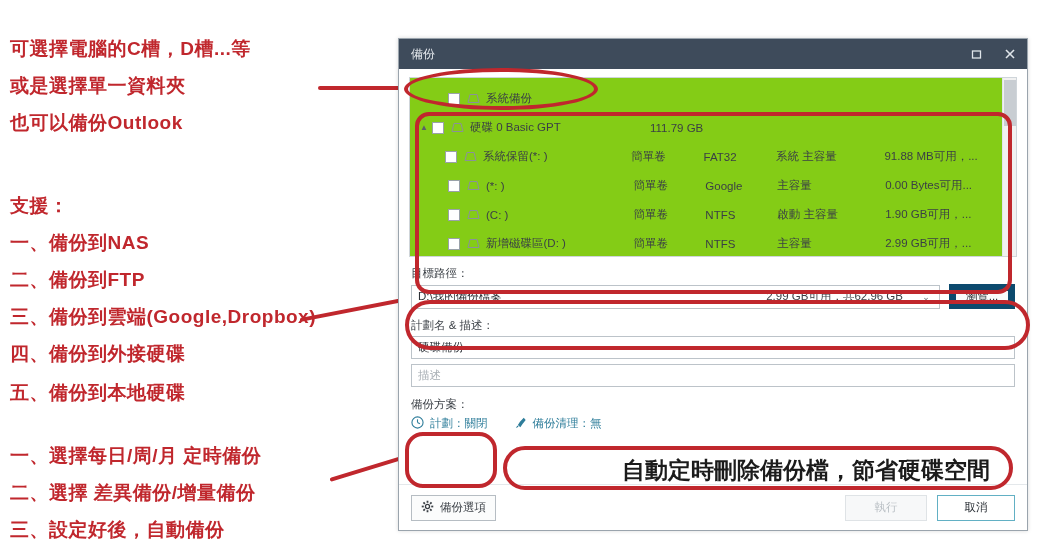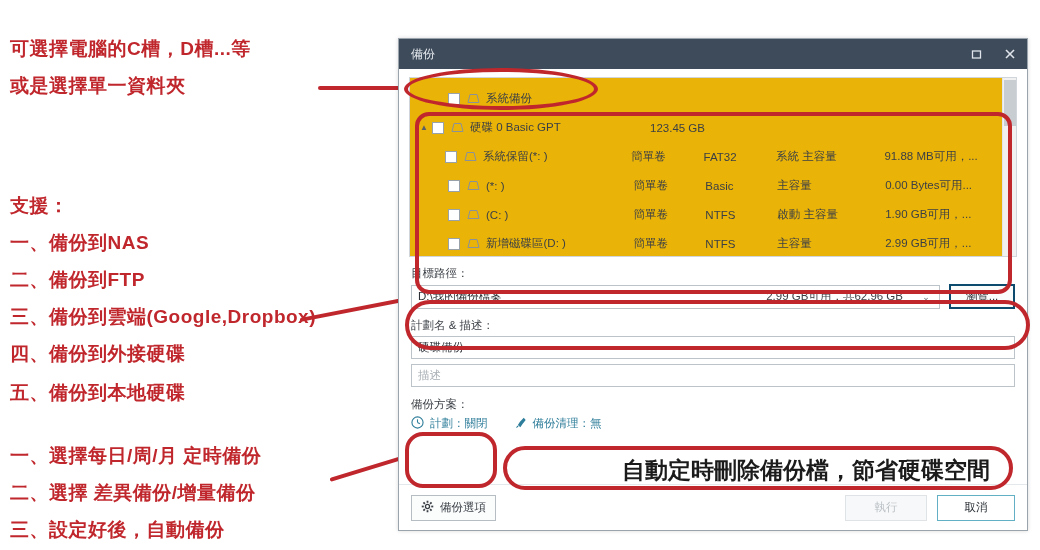--- a/index.html
+++ b/index.html
@@ -113,21 +113,21 @@
     border-left: 5px solid transparent;
     border-right: 5px solid transparent;
     border-bottom: 5px solid #2e7d9a;
   }
 
   
   .tree-wrap {
     margin: 8px 10px 0 10px;
     height: 180px;
     border: 1px solid #cfd5da;
-    background: #eab308;
+    background: #84cc16;
     display: flex;
     overflow: hidden;
   }
   .tree {
     flex: 1;
     padding: 6px 0 0 6px;
     overflow: hidden;
   }
   .row {
     display: flex;
@@ -185,21 +185,21 @@
     padding: 0 6px;
     font-size: 11.5px;
     color: #2b3036;
   }
   .combo .path { flex: 1; }
   .combo .capacity { color: #3a3f45; margin-right: 16px; }
   .combo .caret { color: #6b7279; font-size: 9px; width: 14px; text-align: center; }
   .browse-btn {
     margin-left: 9px;
     width: 66px; height: 25px;
-    border: 2px solid #0c4a6e;
+    border: 7px solid #0c4a6e;
     background: #fafbfb;
     font-size: 11.5px;
     color: #2b3036;
     display: flex; align-items: center; justify-content: center;
     cursor: default;
   }
   .text-input {
     margin: 0 12px;
     height: 23px;
     border: 1px solid #bcc3c9;
@@ -272,20 +272,21 @@
     cursor: default;
   }
 </style>
 </head>
 <body>
 
 <div id="root">
 
   <div class="anno l1">可選擇電腦的C槽，D槽...等</div>
   <div class="anno l2">或是選擇單一資料夾</div>
+  <div class="anno l3">也可以備份Outlook</div>
   <div class="anno l4">支援：</div>
   <div class="anno l5">一、備份到NAS</div>
   <div class="anno l6">二、備份到FTP</div>
   <div class="anno l7">三、備份到雲端(Google,Dropbox)</div>
   <div class="anno l9">五、備份到本地硬碟</div>
   <div class="anno l8">四、備份到外接硬碟</div>
   <div class="anno l10">一、選擇每日/周/月 定時備份</div>
   <div class="anno l11">二、選擇 差異備份/增量備份</div>
   <div class="anno l12">三、設定好後，自動備份</div>
 
@@ -329,21 +330,21 @@
 
         <div class="row">
           <span class="expander">▲</span>
           <span class="cbx"></span>
           <span class="diskicon">
             <svg width="13" height="11" viewBox="0 0 13 11">
                 <path d="M1 9.5 L3 1.5 L10 1.5 L12 9.5 Z" fill="none" stroke="#8a9199" stroke-width="1"></path>
               </svg>
           </span>
           <span class="c-name">硬碟 0 Basic GPT</span>
-          <span class="c-size">123.45 GB</span>
+          <span class="c-size">111.79 GB</span>
         </div>
 
         <div class="row" style="padding-left:29px">
           <span class="cbx"></span>
           <span class="diskicon">
             <svg width="13" height="11" viewBox="0 0 13 11">
                 <path d="M1 9.5 L3 1.5 L10 1.5 L12 9.5 Z" fill="none" stroke="#8a9199" stroke-width="1"></path>
               </svg>
           </span>
           <span class="c-name" style="width:164px">系統保留(*: )</span>
@@ -355,21 +356,21 @@
 
         <div class="row" style="padding-left:32px">
           <span class="cbx"></span>
           <span class="diskicon">
             <svg width="13" height="11" viewBox="0 0 13 11">
                 <path d="M1 9.5 L3 1.5 L10 1.5 L12 9.5 Z" fill="none" stroke="#8a9199" stroke-width="1"></path>
               </svg>
           </span>
           <span class="c-name" style="width:164px">(*: )</span>
           <span class="c-type">簡單卷</span>
-          <span class="c-fs">Basic</span>
+          <span class="c-fs">Google</span>
           <span class="c-role">主容量</span>
           <span class="c-free">0.00 Bytes可用...</span>
         </div>
 
         <div class="row" style="padding-left:32px">
           <span class="cbx"></span>
           <span class="diskicon">
             <svg width="13" height="11" viewBox="0 0 13 11">
                 <path d="M1 9.5 L3 1.5 L10 1.5 L12 9.5 Z" fill="none" stroke="#8a9199" stroke-width="1"></path>
               </svg>

